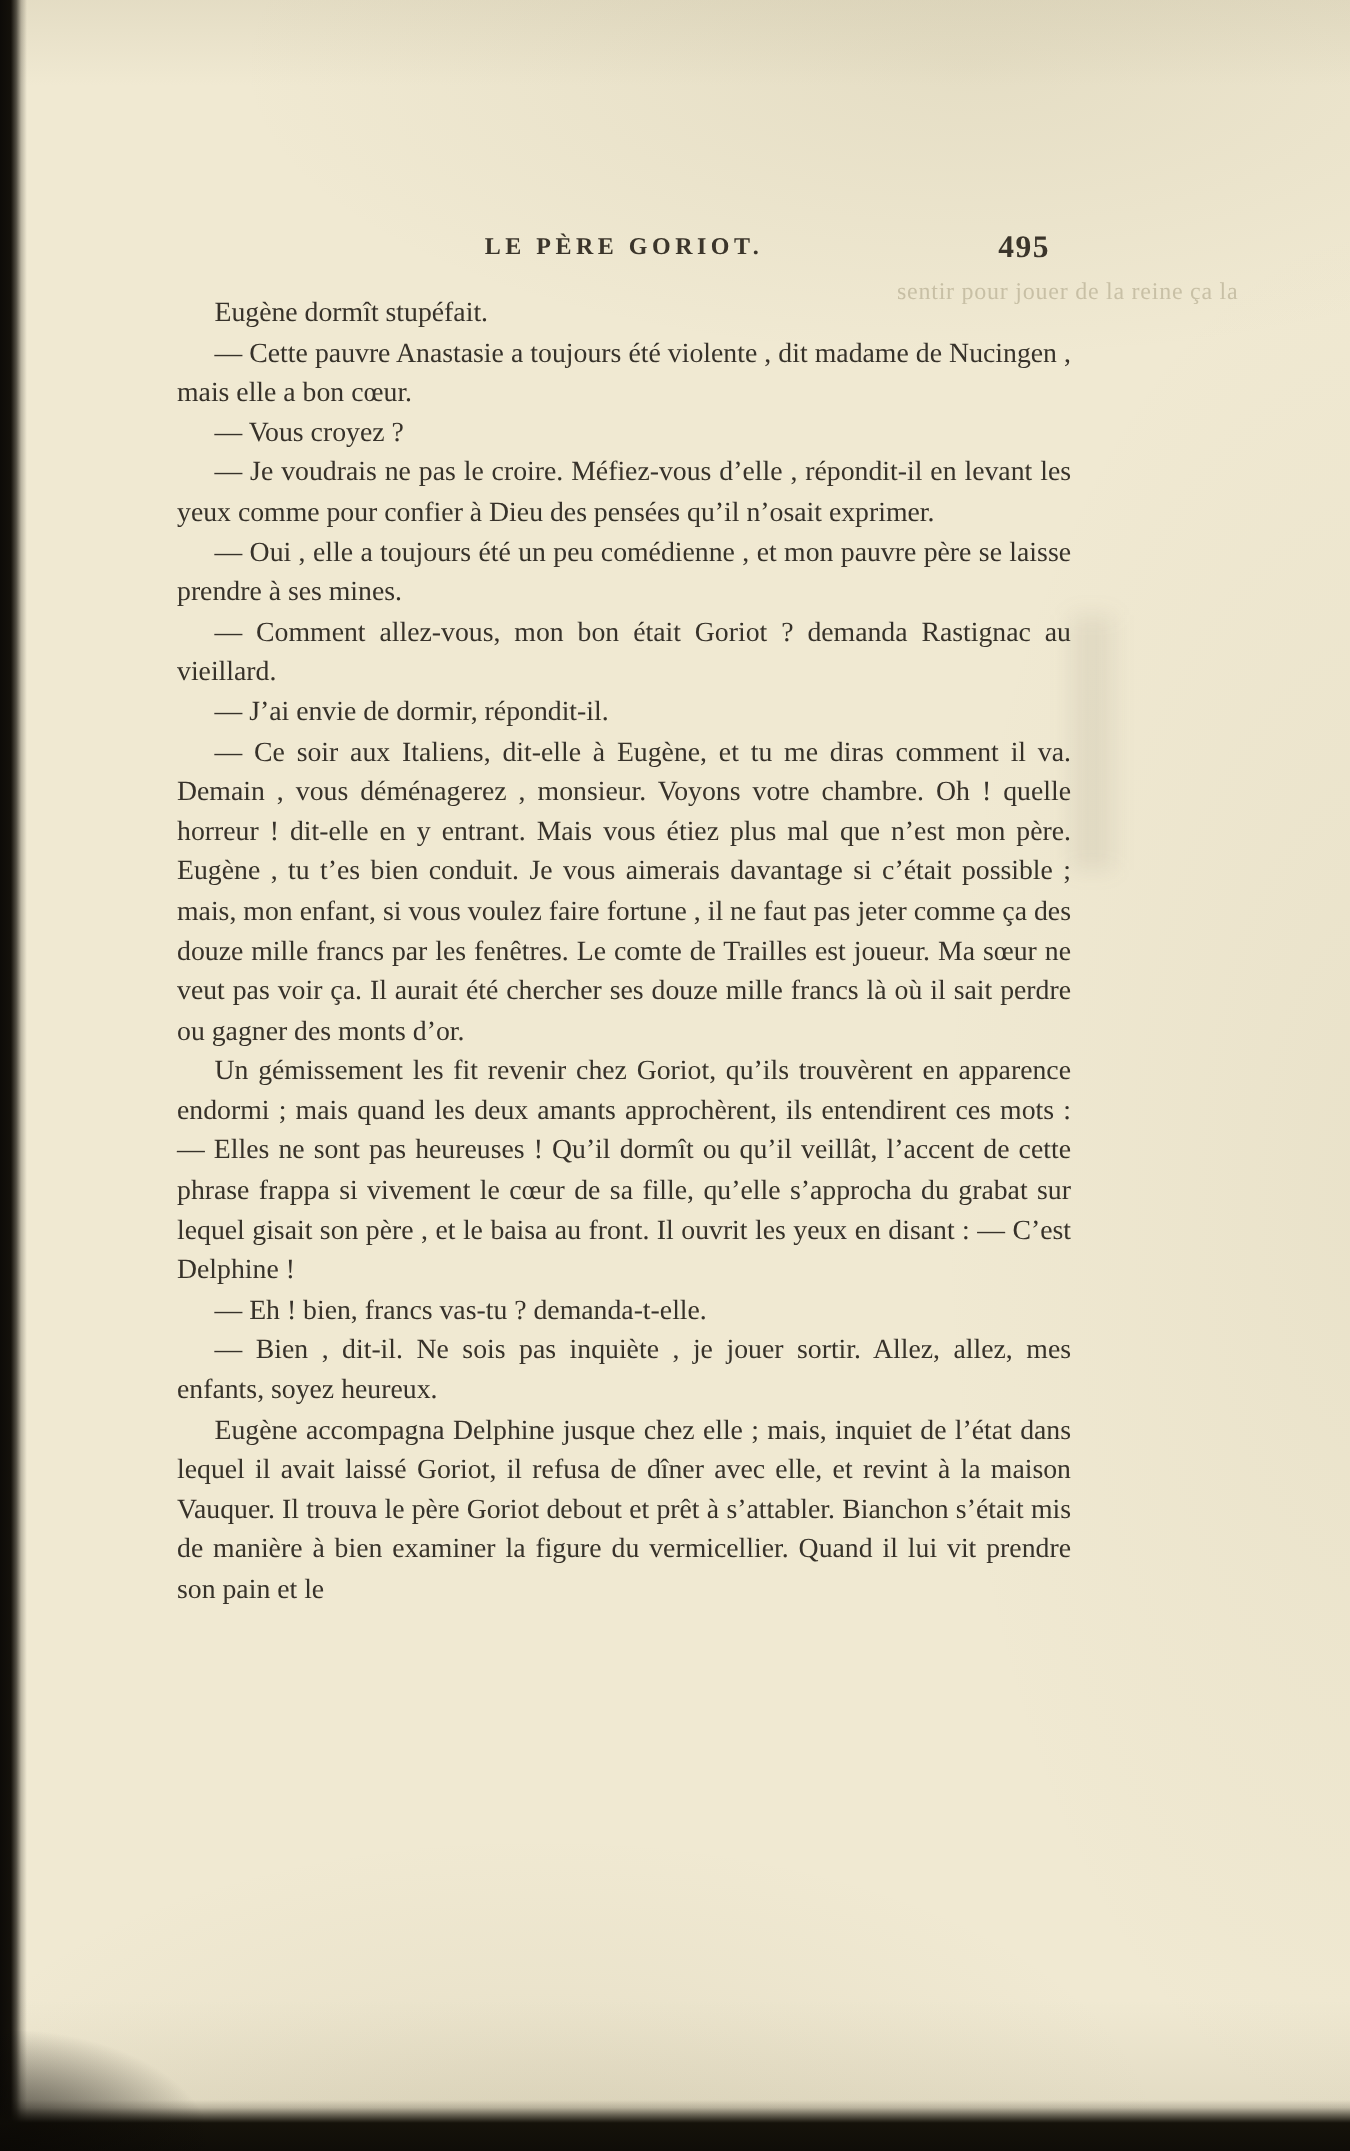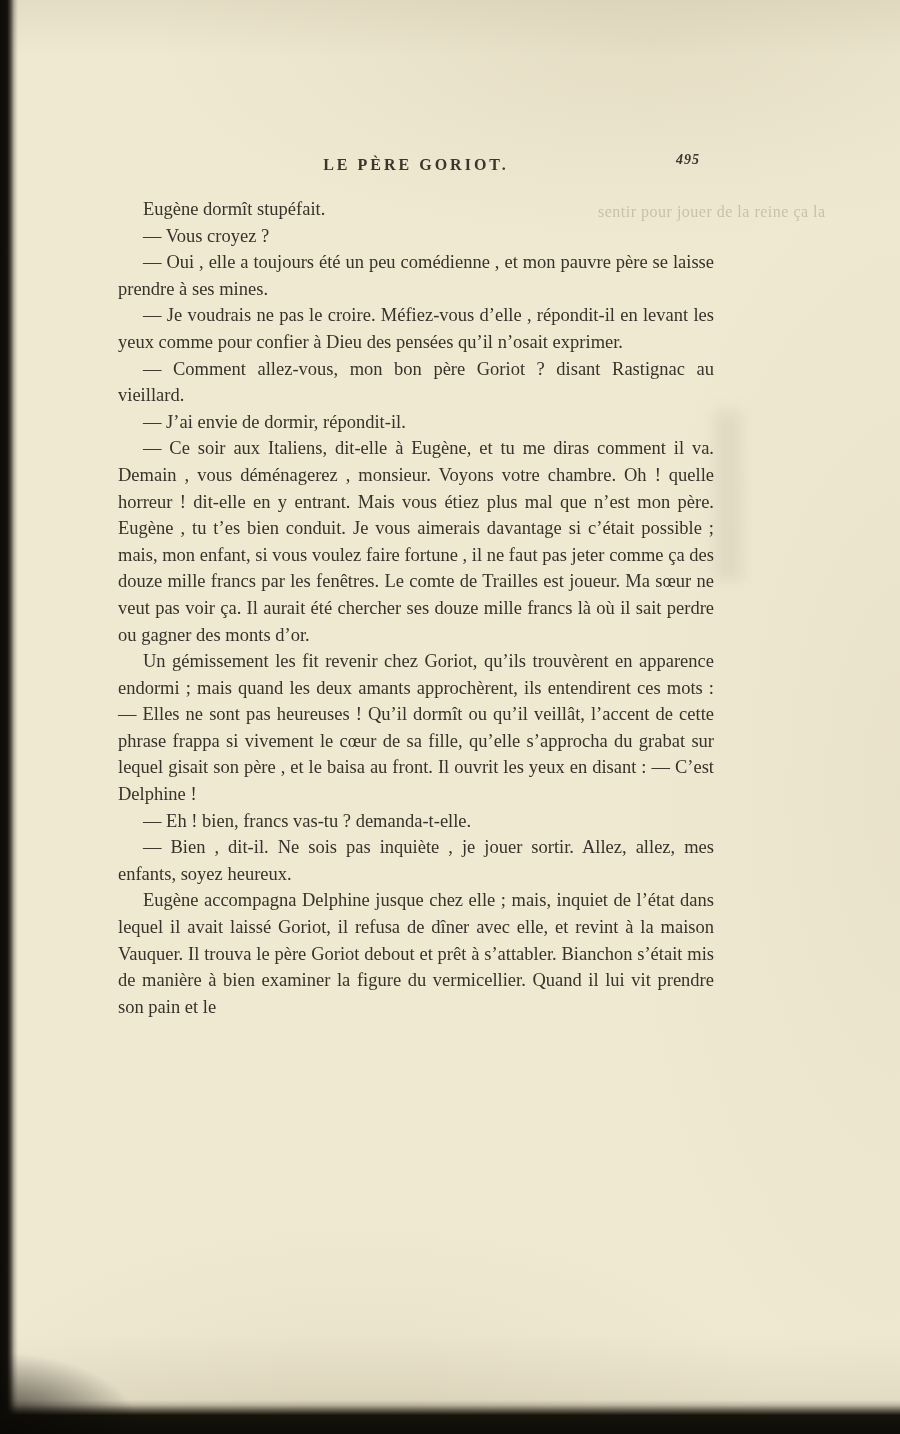--- a/index.html
+++ b/index.html
@@ -21,21 +21,21 @@
     background:
       radial-gradient(ellipse 700px 280px at 72% 3%, rgba(150,140,100,0.12), transparent 70%),
       radial-gradient(ellipse 420px 900px at 103% 55%, rgba(150,140,100,0.08), transparent 72%),
       radial-gradient(ellipse 600px 300px at 40% 100%, rgba(140,128,90,0.10), transparent 70%),
       linear-gradient(180deg, rgba(140,130,95,0.12) 0%, rgba(140,130,95,0) 4%),
       linear-gradient(0deg, rgba(120,110,80,0.16) 0%, rgba(120,110,80,0) 7%);
   }
   .ghost-text {
     position: absolute;
     left: 598px;
-    top: 203px;
+    top: 186px;
     width: 300px;
     font-size: 16px;
     letter-spacing: 0.5px;
     color: rgba(112, 102, 70, 0.30);
     filter: blur(0.5px);
     white-space: nowrap;
     overflow: hidden;
   }
   .ghost-streak {
     position: absolute;
@@ -61,24 +61,23 @@
     display: block;
     text-align: center;
     font-size: 16px;
     letter-spacing: 3px;
     font-weight: bold;
   }
   .page-number {
     position: absolute;
     right: 14px;
     top: -4px;
-    font-size: 14px;
+    font-size: 21px;
     font-weight: bold;
     letter-spacing: 1px;
-    font-style: italic;
   }
   .body-text {
     margin-top: 12px;
     font-size: 18.5px;
     line-height: 26.6px;
     text-align: justify;
     color: #37322a;
   }
   .para {
     margin: 0;
@@ -124,24 +123,25 @@
   <div class="ghost-streak"></div>
 
   <div class="page-content">
     <header class="running-head">
       <span class="head-title">LE PÈRE GORIOT.</span>
       <span class="page-number">495</span>
     </header>
 
     <main class="body-text">
       <p class="para">Eugène dormît stupéfait.</p>
+      <p class="para">— Cette pauvre Anastasie a toujours été violente , dit madame de Nucingen , mais elle a bon cœur.</p>
       <p class="para">— Vous croyez ?</p>
+      <p class="para">— Je voudrais ne pas le croire. Méfiez-vous d’elle , répondit-il en levant les yeux comme pour confier à Dieu des pensées qu’il n’osait exprimer.</p>
       <p class="para">— Oui , elle a toujours été un peu comédienne , et mon pauvre père se laisse prendre à ses mines.</p>
-      <p class="para">— Je voudrais ne pas le croire. Méfiez-vous d’elle , répondit-il en levant les yeux comme pour confier à Dieu des pensées qu’il n’osait exprimer.</p>
-      <p class="para">— Comment allez-vous, mon bon père Goriot ? disant Rastignac au vieillard.</p>
+      <p class="para">— Comment allez-vous, mon bon était Goriot ? demanda Rastignac au vieillard.</p>
       <p class="para">— J’ai envie de dormir, répondit-il.</p>
       <p class="para">— Ce soir aux Italiens, dit-elle à Eugène, et tu me diras comment il va. Demain , vous déménagerez , monsieur. Voyons votre chambre. Oh ! quelle horreur ! dit-elle en y entrant. Mais vous étiez plus mal que n’est mon père. Eugène , tu t’es bien conduit. Je vous aimerais davantage si c’était possible ; mais, mon enfant, si vous voulez faire fortune , il ne faut pas jeter comme ça des douze mille francs par les fenêtres. Le comte de Trailles est joueur. Ma sœur ne veut pas voir ça. Il aurait été chercher ses douze mille francs là où il sait perdre ou gagner des monts d’or.</p>
       <p class="para">Un gémissement les fit revenir chez Goriot, qu’ils trouvèrent en apparence endormi ; mais quand les deux amants approchèrent, ils entendirent ces mots : — Elles ne sont pas heureuses ! Qu’il dormît ou qu’il veillât, l’accent de cette phrase frappa si vivement le cœur de sa fille, qu’elle s’approcha du grabat sur lequel gisait son père , et le baisa au front. Il ouvrit les yeux en disant : — C’est Delphine !</p>
       <p class="para">— Eh ! bien, francs vas-tu ? demanda-t-elle.</p>
       <p class="para">— Bien , dit-il. Ne sois pas inquiète , je jouer sortir. Allez, allez, mes enfants, soyez heureux.</p>
       <p class="para">Eugène accompagna Delphine jusque chez elle ; mais, inquiet de l’état dans lequel il avait laissé Goriot, il refusa de dîner avec elle, et revint à la maison Vauquer. Il trouva le père Goriot debout et prêt à s’attabler. Bianchon s’était mis de manière à bien examiner la figure du vermicellier. Quand il lui vit prendre son pain et le</p>
     </main>
   </div>
 
   <div class="edge-left"></div>

